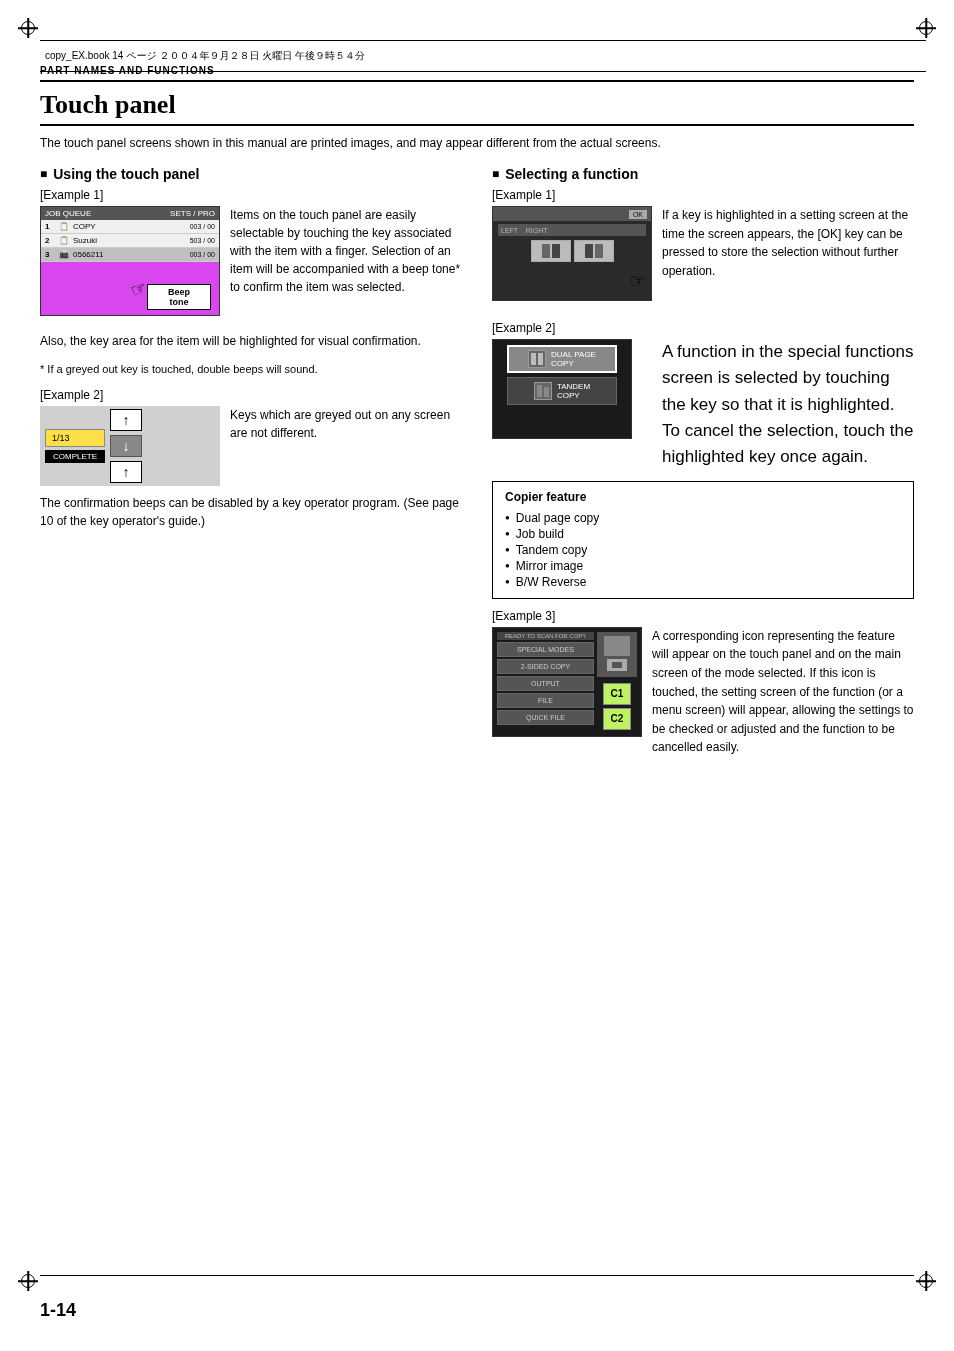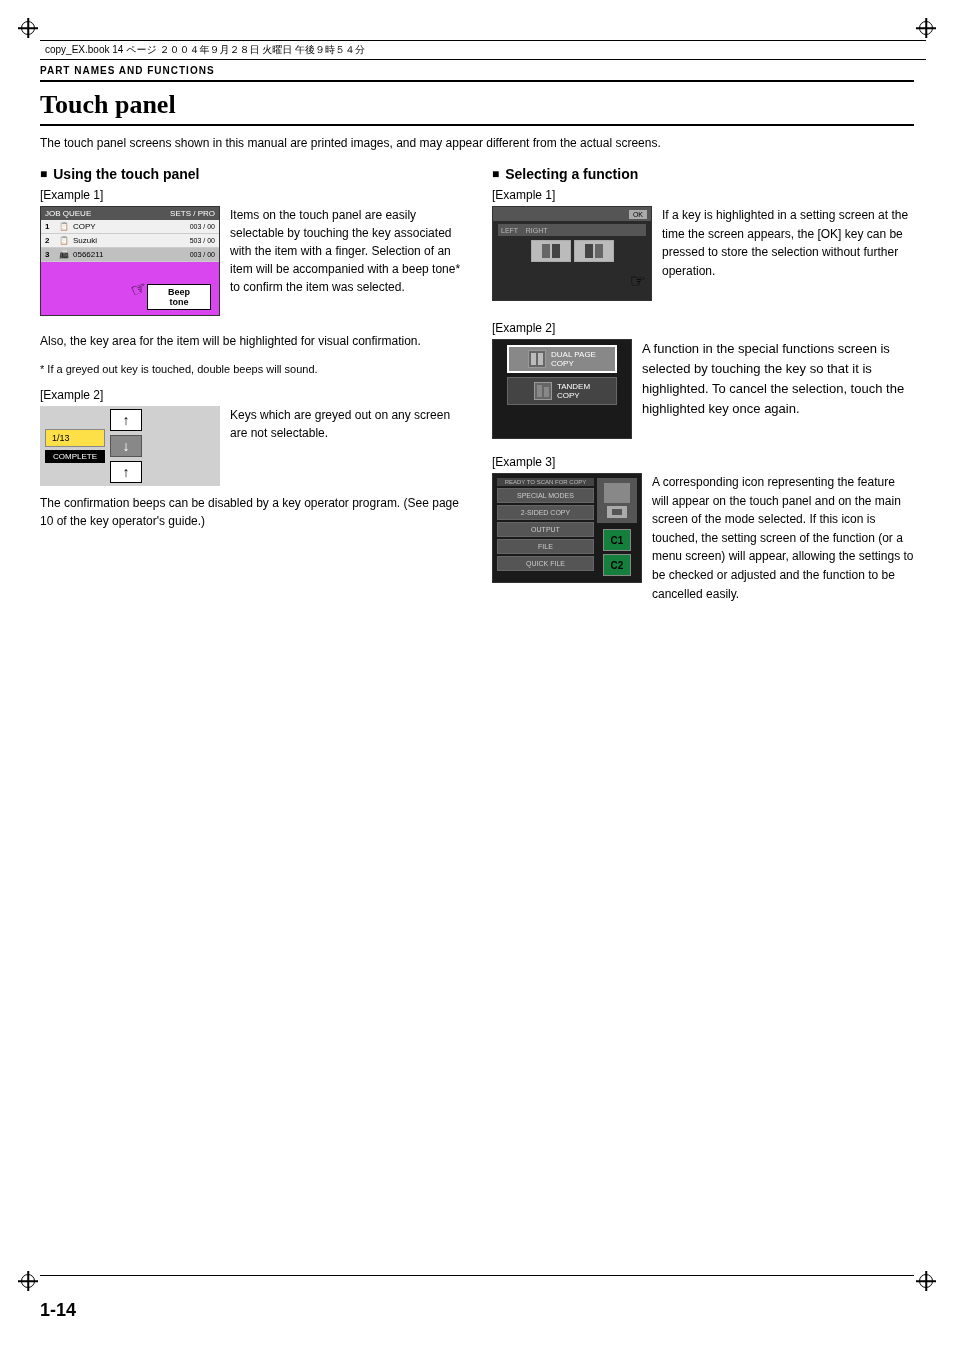--- a/index.html
+++ b/index.html
@@ -59,21 +59,21 @@
       top: 50%; left: 50%;
       transform: translate(-50%, -50%);
     }
 
     
     .top-bar {
       position: absolute;
       top: 40px;
       left: 40px;
       right: 28px;
-      height: 20px;
+      height: 32px;
       border-top: 1px solid #000;
       border-bottom: 1px solid #000;
       display: flex;
       align-items: center;
       padding: 0 5px;
       font-size: 10px;
     }
 
     
     .header-section {
@@ -409,21 +409,21 @@
       text-align: center;
       border: 1px solid #666;
     }
     .ex3-right {
       display: flex;
       flex-direction: column;
       gap: 3px;
       align-items: center;
     }
     .ex3-c-box {
-      background: #15803d;
+      background: #bef264;
       color: #000;
       font-size: 10px;
       font-weight: bold;
       width: 28px;
       height: 22px;
       display: flex;
       align-items: center;
       justify-content: center;
       border: 1px solid #888;
     }
@@ -551,21 +551,21 @@
             <div class="sm2-left">
               <div class="page-indicator">1/13</div>
               <div class="complete-badge">COMPLETE</div>
             </div>
             <div class="sm2-right">
               <div class="arrow-btn active">↑</div>
               <div class="arrow-btn">↓</div>
               <div class="arrow-btn active">↑</div>
             </div>
           </div>
-          <div style="font-size:12px; line-height:1.5; flex:1;">Keys which are greyed out on any screen are not selectable.</div>
+          <div style="font-size:12px; line-height:1.5; flex:1;">Keys which are greyed out on any screen are not different.</div>
         </div>
 
         <div class="body-text">The confirmation beeps can be disabled by a key operator program. (See page 10 of the key operator's guide.)</div>
 
       </div>
 
       <div class="col-right">
 
         <div class="section-heading">
           <span>Selecting a function</span>
@@ -617,23 +617,43 @@
             <div class="dual-key">
               <div class="dual-icon">
                 <svg width="14" height="14" viewBox="0 0 14 14">
                     <rect x="1" y="1" width="5" height="12" fill="#888"></rect>
                     <rect x="8" y="3" width="5" height="10" fill="#888"></rect>
                   </svg>
               </div>
               <span style="font-size:8;">TANDEM<br>COPY</span>
             </div>
           </div>
-          <div style="font-size:13px; line-height:1.55; flex:1;">A function in the special functions screen is selected by touching the key so that it is highlighted. To cancel the selection, touch the highlighted key once again.</div>
-        </div>
-
+          <div style="font-size:17px; line-height:1.55; flex:1;margin-left:20px;">A function in the special functions screen is selected by touching the key so that it is highlighted. To cancel the selection, touch the highlighted key once again.</div>
+        </div>
+
+        <div class="feature-box">
+          <div class="feature-box-title">Copier feature</div>
+          <ul class="feature-list">
+            <li>
+                <span>Dual page copy</span>
+              </li>
+            <li>
+                <span>Job build</span>
+              </li>
+            <li>
+                <span>Tandem copy</span>
+              </li>
+            <li>
+                <span>Mirror image</span>
+              </li>
+            <li>
+                <span>B/W Reverse</span>
+              </li>
+          </ul>
+        </div>
 
         <div class="example-label">[Example 3]</div>
 
         <div style="display:flex; gap:10px; margin-bottom:8px;">
           <div class="screen-ex3">
             <div class="ex3-left">
               <div class="ex3-top-bar">READY TO SCAN FOR COPY</div>
               <div class="ex3-btn">SPECIAL MODES</div>
               <div class="ex3-btn">2-SIDED COPY</div>
               <div class="ex3-btn">OUTPUT</div>

